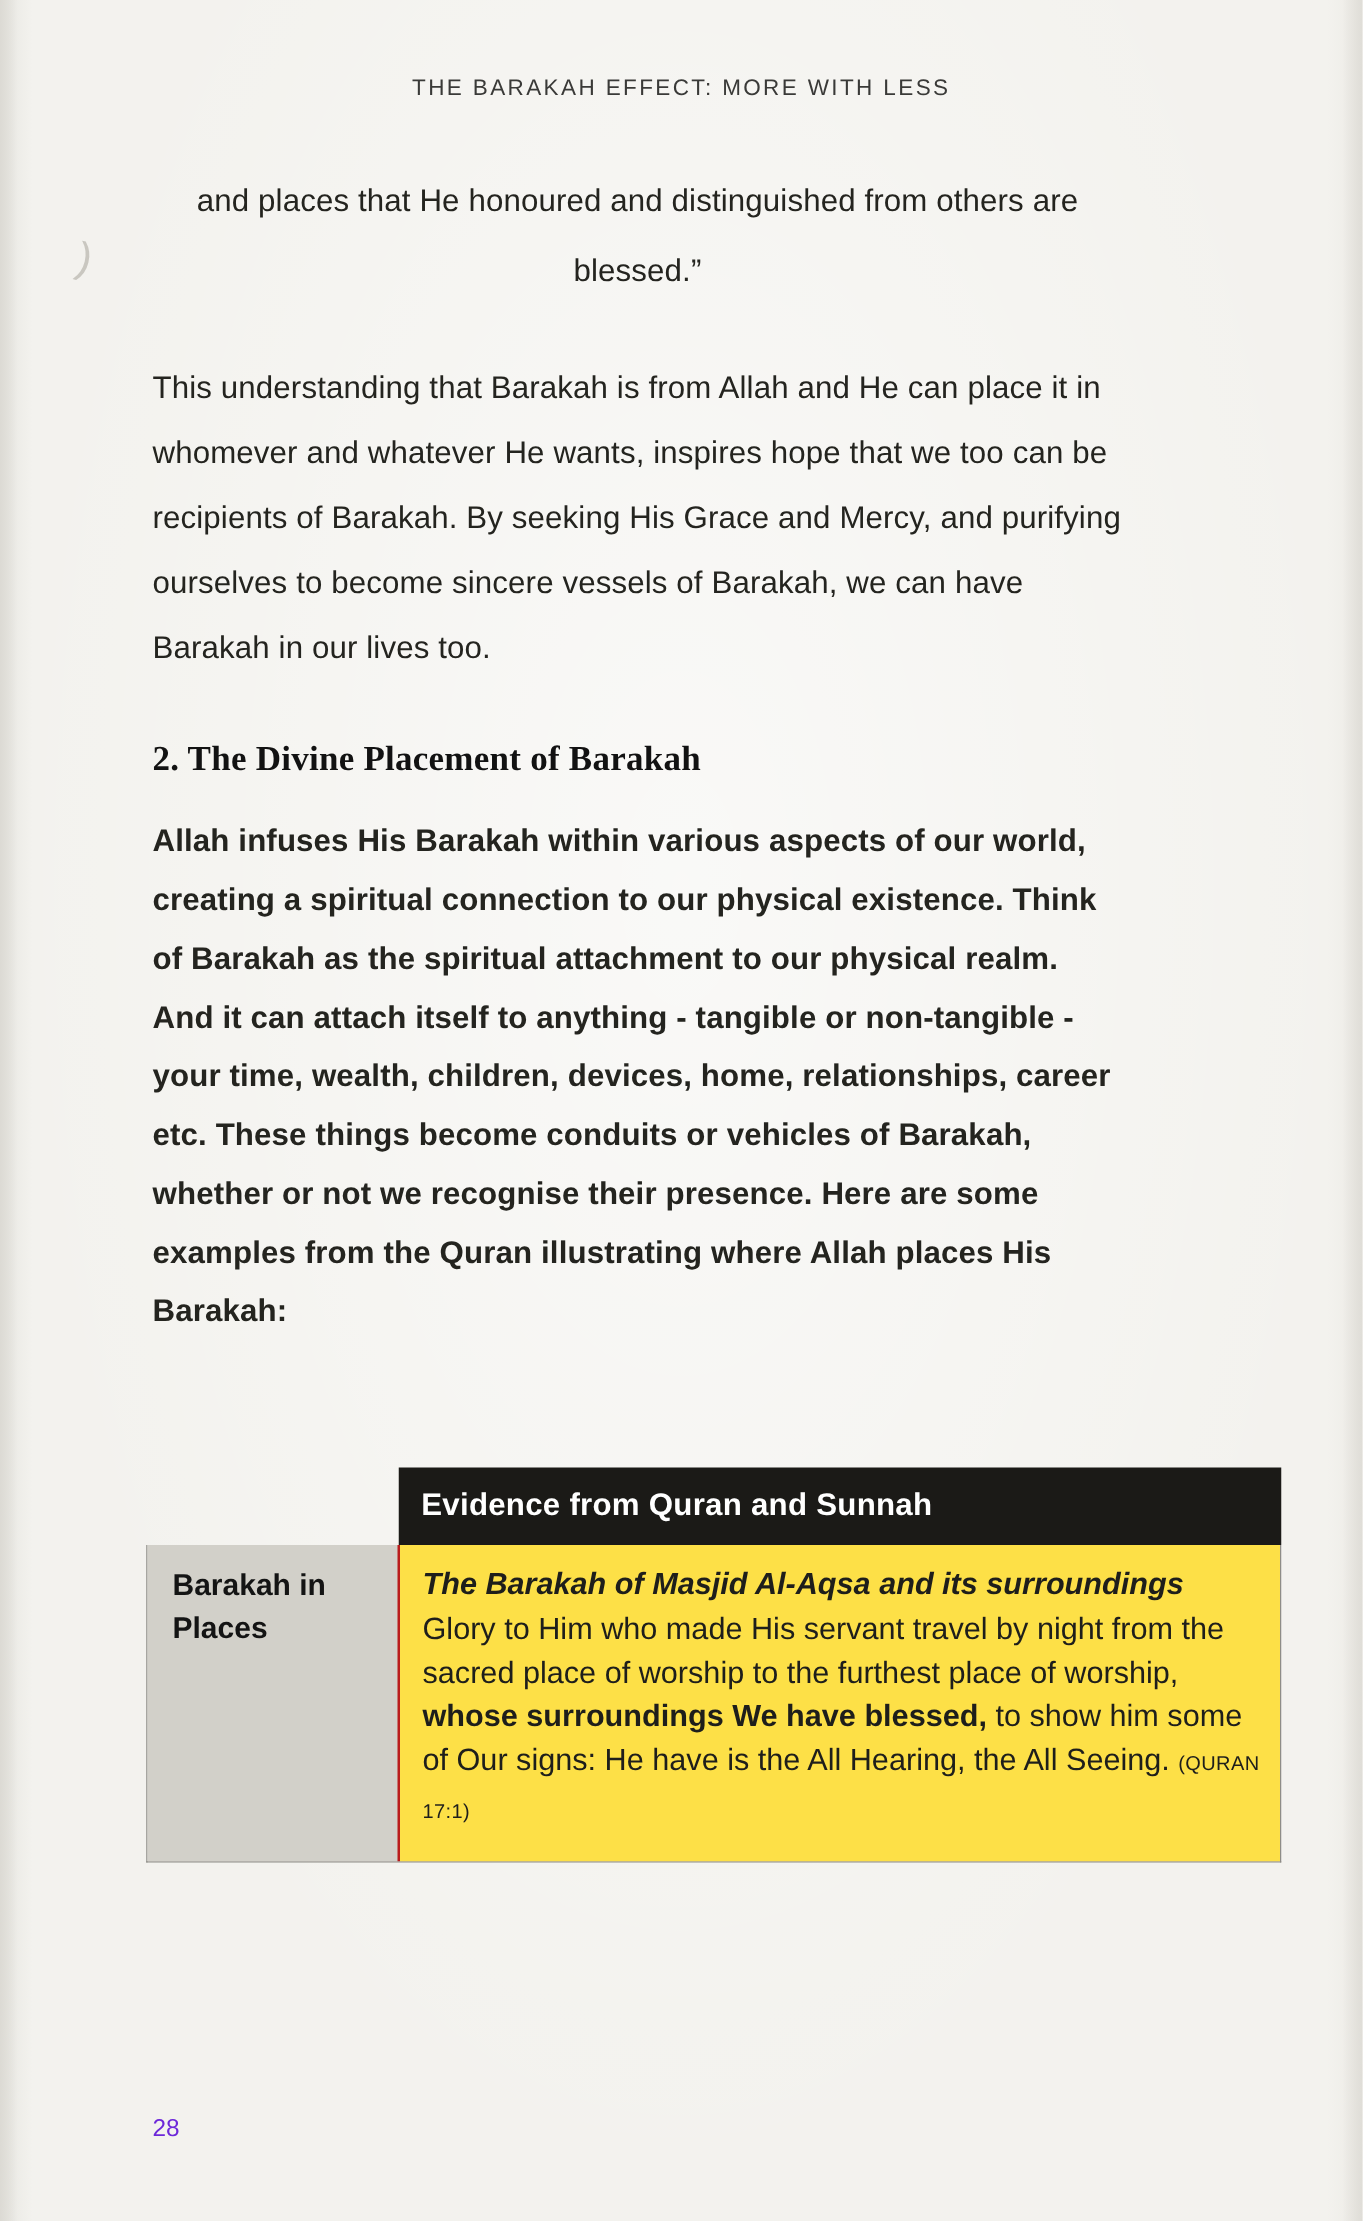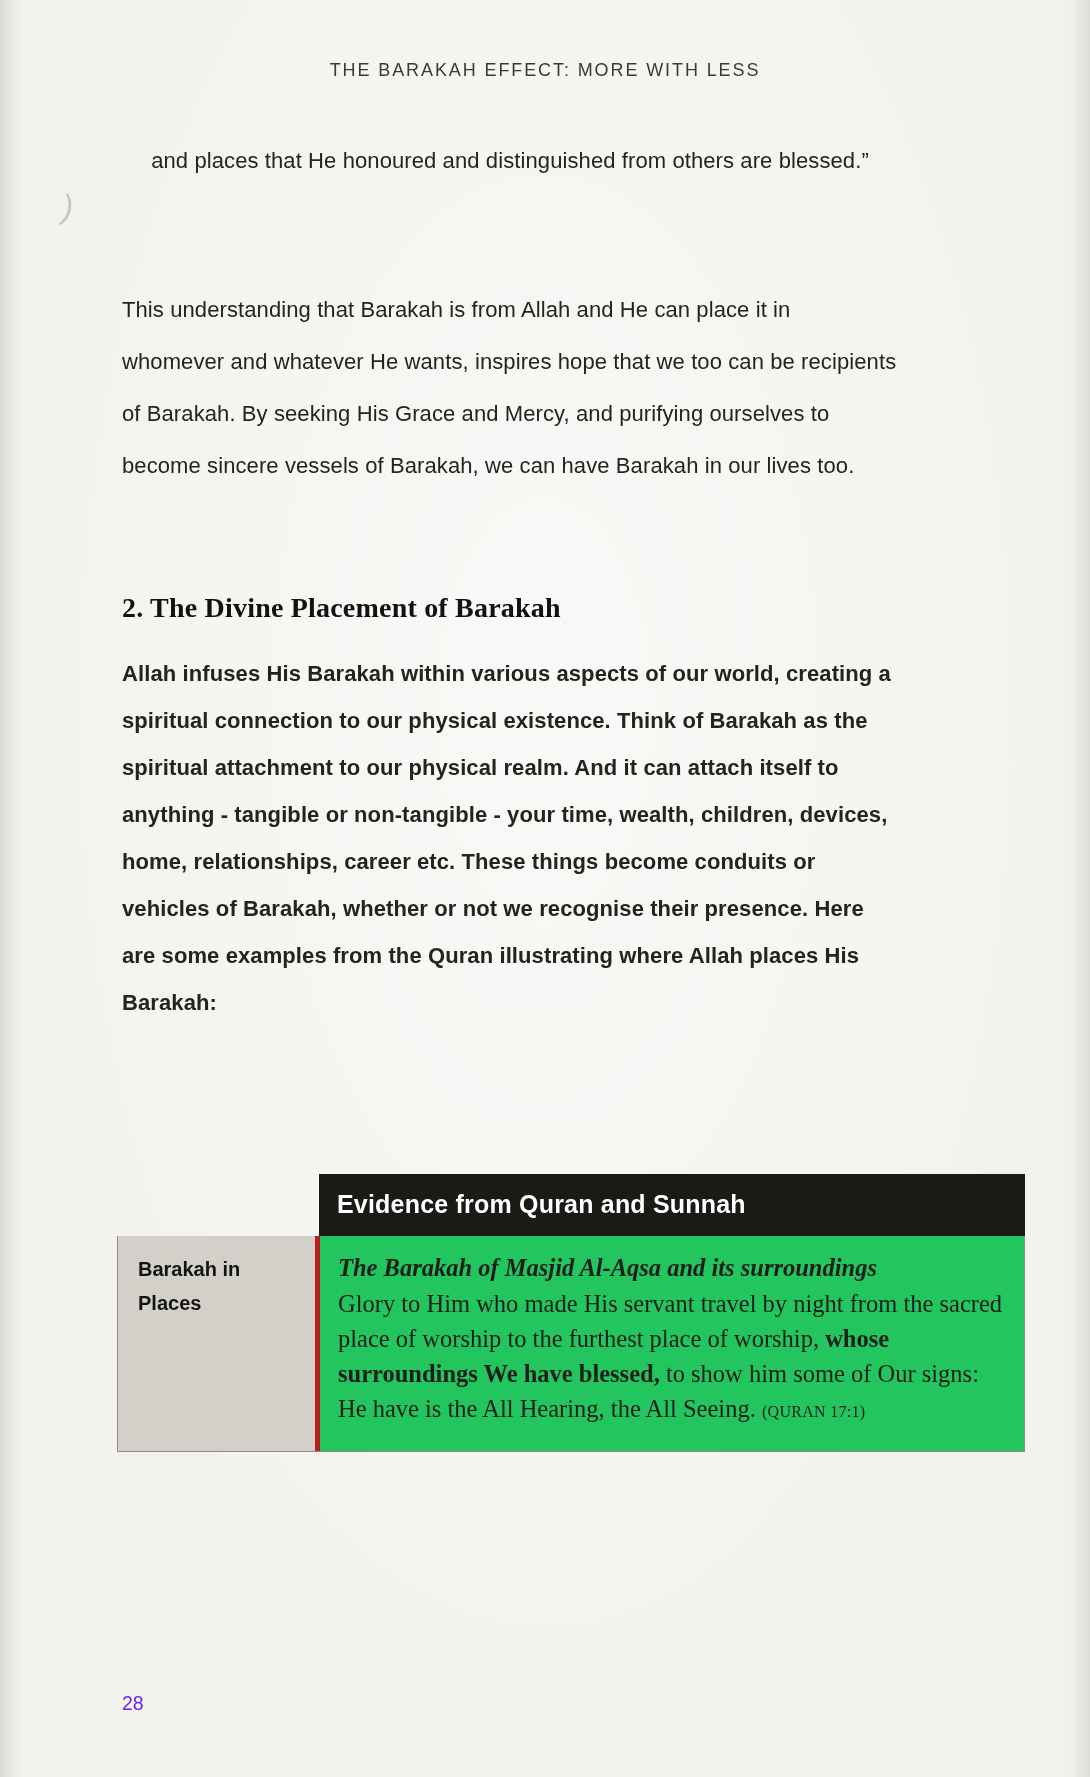--- a/index.html
+++ b/index.html
@@ -57,21 +57,21 @@
   }
 
   .col {
     position: absolute;
     left: 122px;
     width: 776px;
   }
 
   p.body {
     margin: 0;
-    font-size: 22px;
+    font-size: 25px;
     line-height: 52px;
     color: #24241f;
     letter-spacing: 0.1px;
   }
 
   .quote-tail {
     top: 133px;
     text-align: center;
   }
   .quote-tail p.body {
@@ -131,37 +131,36 @@
   .tbl-body-row {
     display: flex;
     border: 1px solid #8e8d88;
     border-top: none;
     box-sizing: border-box;
   }
   .tbl-label-cell {
     width: 202px;
     flex: 0 0 202px;
     background: #d2d0c9;
-    border-right: 5px solid #b91c1c;
+    border-right: 2px solid #b91c1c;
     box-sizing: border-box;
     padding: 16px 10px 10px 20px;
-    font-size: 20px;
+    font-size: 24px;
     font-weight: 700;
     line-height: 34px;
     color: #141414;
   }
   .tbl-evidence-cell {
     flex: 1 1 auto;
-    background: #22c55e;
+    background: #fde047;
     box-sizing: border-box;
     padding: 14px 16px 22px 18px;
     font-size: 24.5px;
     line-height: 35px;
     color: #1e1e1b;
-    font-family: Liberation Serif, serif;
   }
   .evidence-title {
     font-style: italic;
     font-weight: 700;
     display: block;
     margin-bottom: 1px;
   }
   .evidence-text {
     display: block;
   }

